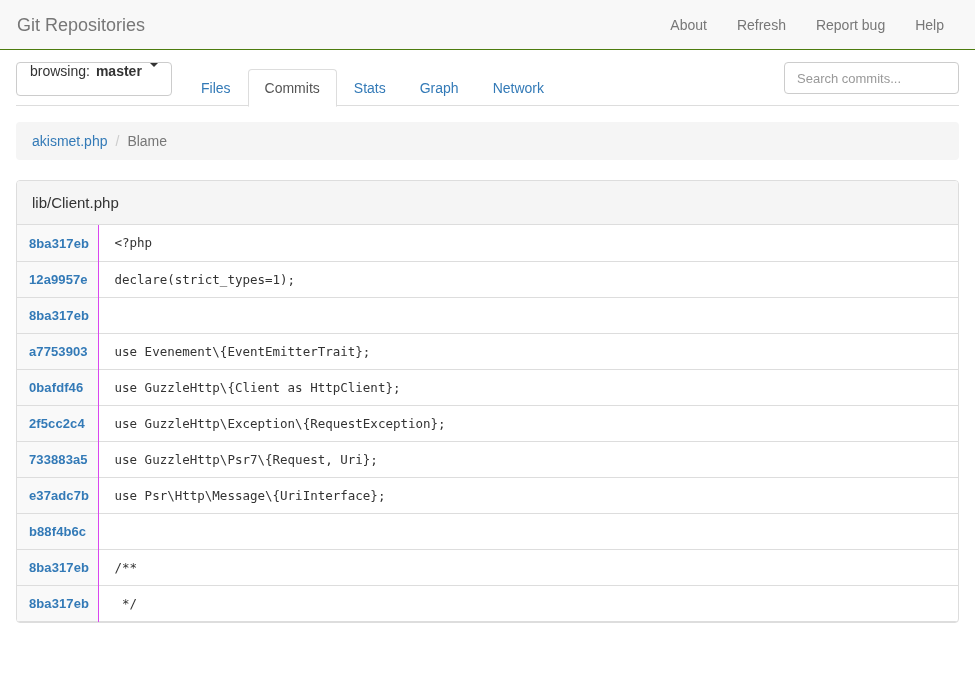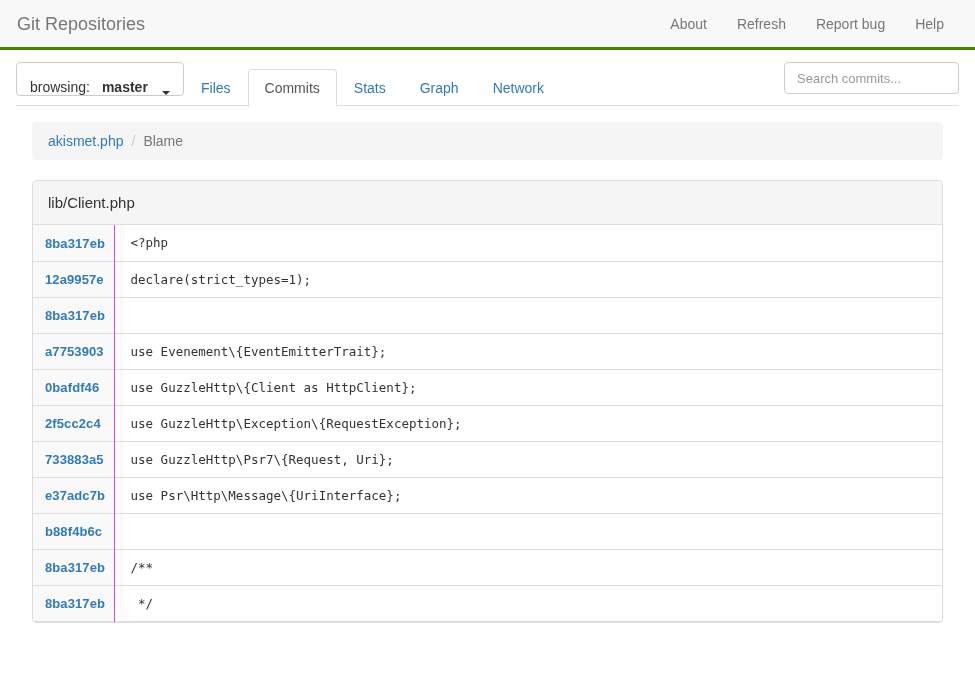--- a/index.html
+++ b/index.html
@@ -9,21 +9,21 @@
     overflow: hidden;
     background: #ffffff;
     font-family: "Liberation Sans", sans-serif;
     -webkit-font-smoothing: antialiased;
   }
 
   
   .navbar {
     height: 50px;
     background: #f8f8f8;
-    border-bottom: 3px solid #4d7c0f;
+    border-bottom: 1px solid #4d7c0f;
     display: flex;
     align-items: center;
     justify-content: space-between;
     padding: 0 16px;
   }
   .navbar-brand {
     font-size: 18px;
     color: #777777;
     line-height: 1;
     padding-left: 1px;
@@ -51,22 +51,22 @@
   .toolbar-inner {
     position: relative;
     height: 56px;
     display: flex;
     align-items: flex-start;
   }
   .branch-btn {
     margin-top: 12px;
     height: 34px;
     display: inline-flex;
-    align-items: flex-end;
-    gap: 12px;
+    align-items: flex-start;
+    gap: 6px;
     padding: 0 13px;
     background: #ffffff;
     border: 1px solid #cccccc;
     border-radius: 4px;
     font-size: 14px;
     color: #333333;
     white-space: nowrap;
     cursor: pointer;
   }
   .branch-btn .bold { font-weight: bold; }
@@ -129,21 +129,21 @@
     font-family: "Liberation Sans", sans-serif;
     color: #555555;
     background: #ffffff;
     border: 1px solid #cccccc;
     border-radius: 4px;
     outline: none;
   }
   .search-input::placeholder { color: #999999; }
 
   
-  .content { padding: 0 32px; }
+  .content { padding: 0 16px; }
   .breadcrumb {
     margin-top: 16px;
     background: #f5f5f5;
     border-radius: 4px;
     padding: 10px 16px;
     font-size: 14px;
     display: flex;
     align-items: center;
     gap: 0;
     height: 38px;

